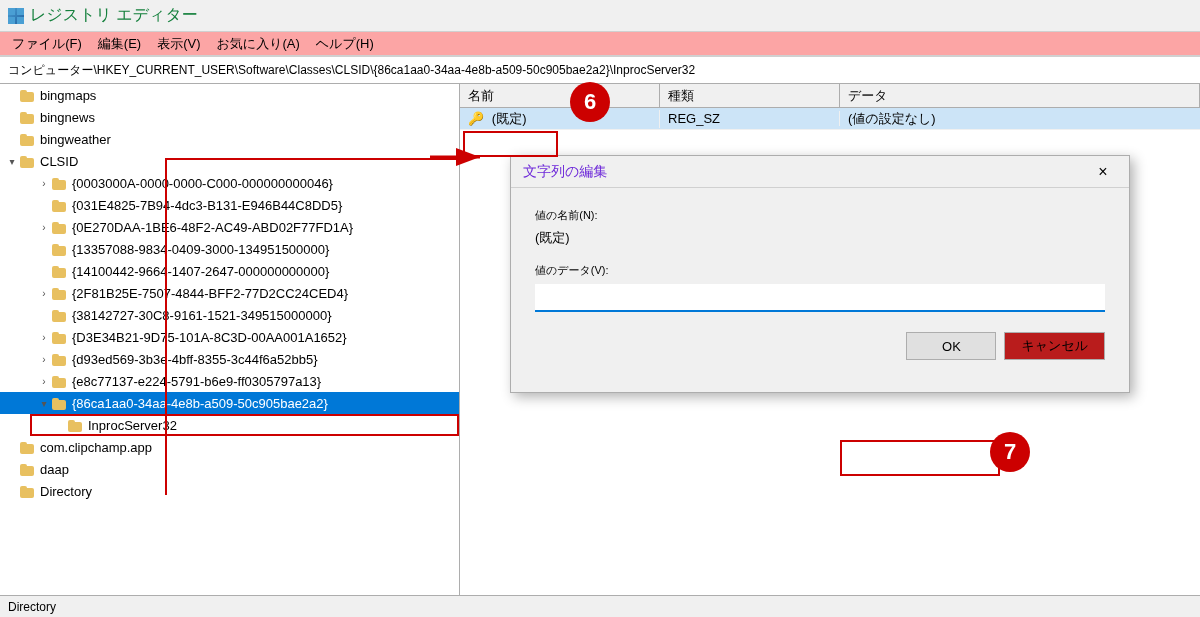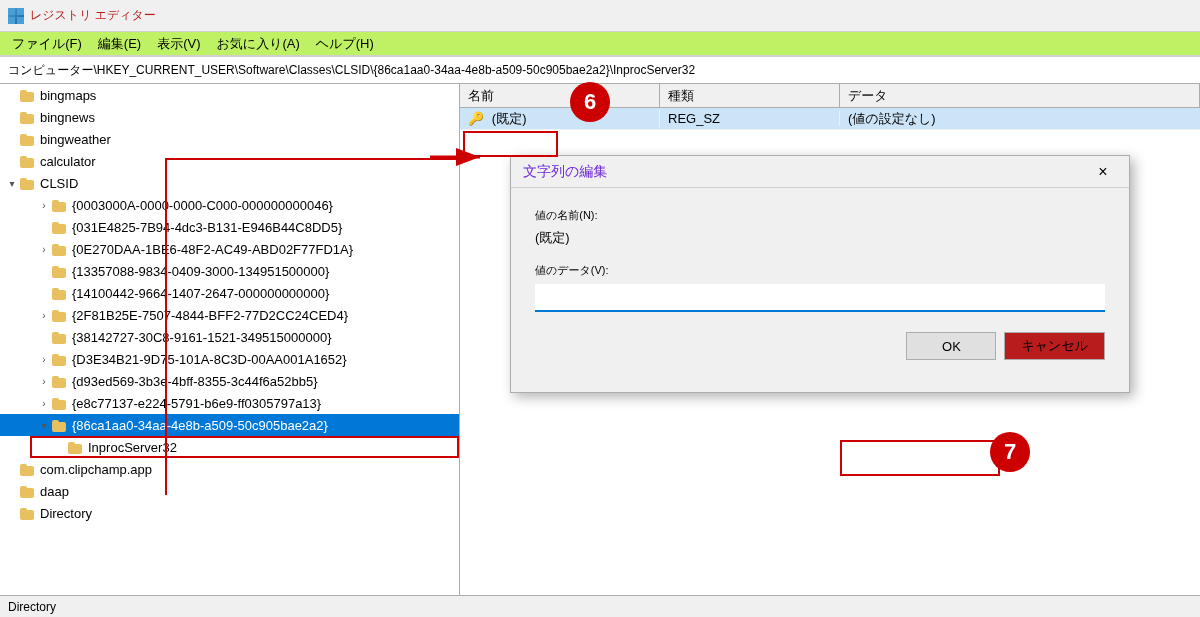--- a/index.html
+++ b/index.html
@@ -23,27 +23,27 @@
       border-bottom: 1px solid #d0d0d0;
     }
     .title-bar-icon {
       width: 16px;
       height: 16px;
       margin-right: 6px;
       background: linear-gradient(135deg, #4a9fd4 0%, #2060a0 100%);
       display: inline-block;
     }
     .title-bar-text {
-      font-size: 12px;
-      color: #b91c1c;
+      font-size: 16px;
+      color: #15803d;
     }
 
     
     .menu-bar {
-      background: #bef264;
+      background: #fca5a5;
       height: 24px;
       display: flex;
       align-items: center;
       padding: 0 4px;
       border-bottom: 1px solid #d0d0d0;
     }
     .menu-item {
       padding: 2px 8px;
       cursor: pointer;
       font-size: 13px;
@@ -342,25 +342,20 @@
       <span class="folder-icon"></span>
       <span>bingnews</span>
     </div>
 
     <div class="tree-item tree-indent-1">
       <span class="expand-arrow">&nbsp;</span>
       <span class="folder-icon"></span>
       <span>bingweather</span>
     </div>
 
-    <div class="tree-item tree-indent-1">
-      <span class="expand-arrow">&nbsp;</span>
-      <span class="folder-icon"></span>
-      <span>calculator</span>
-    </div>
 
     <div class="tree-item tree-indent-1">
       <span class="expand-arrow">▾</span>
       <span class="folder-icon"></span>
       <span>CLSID</span>
     </div>
 
     <div class="tree-item tree-indent-2">
       <span class="expand-arrow">›</span>
       <span class="folder-icon"></span>

